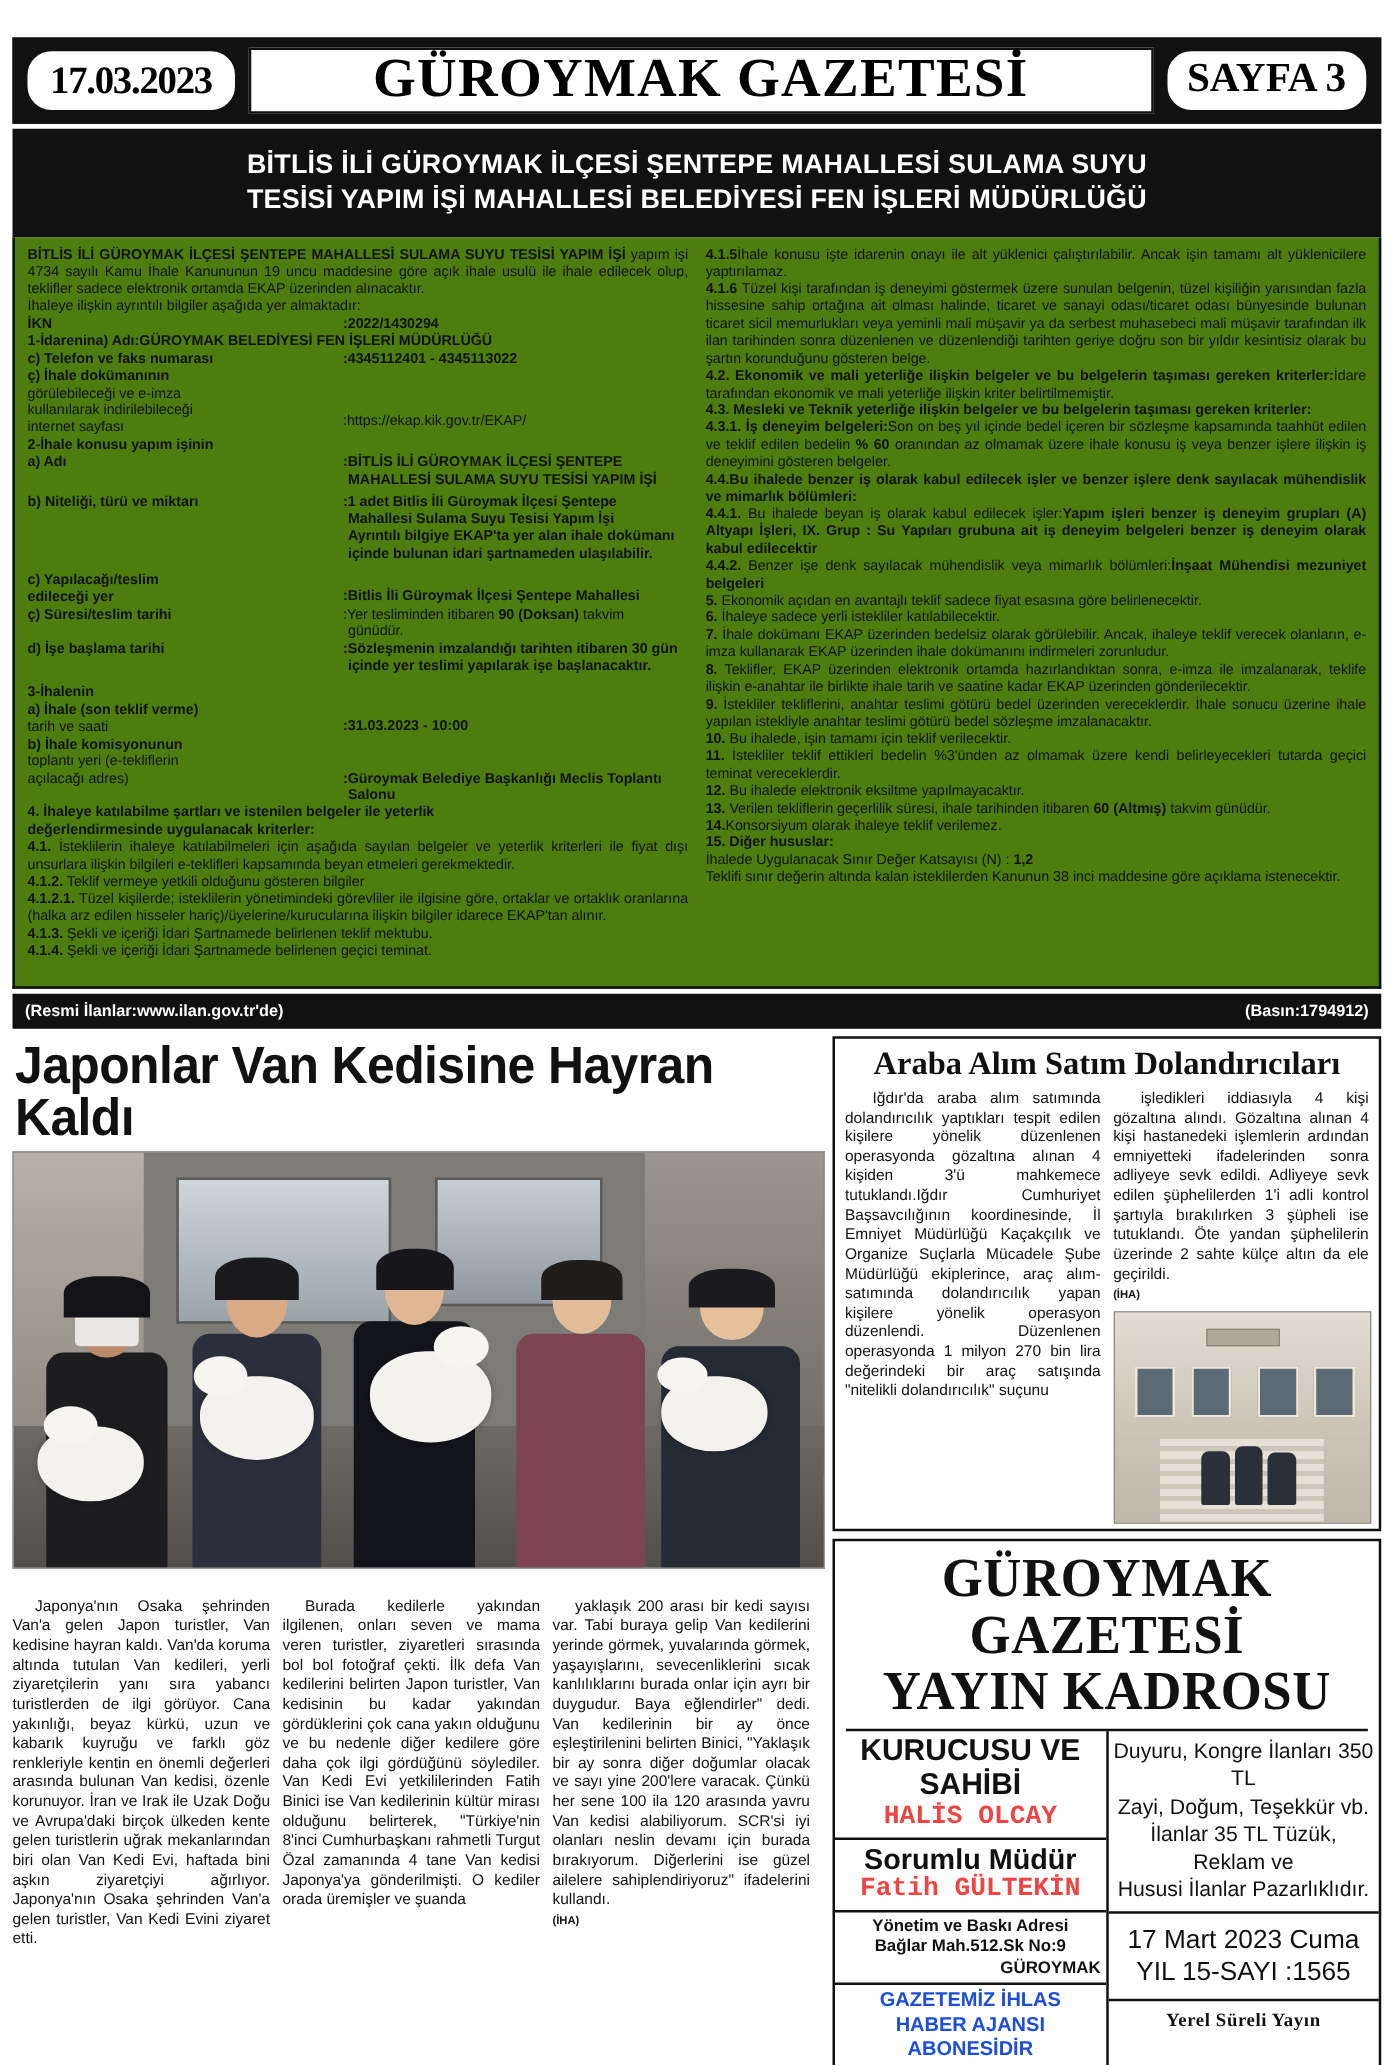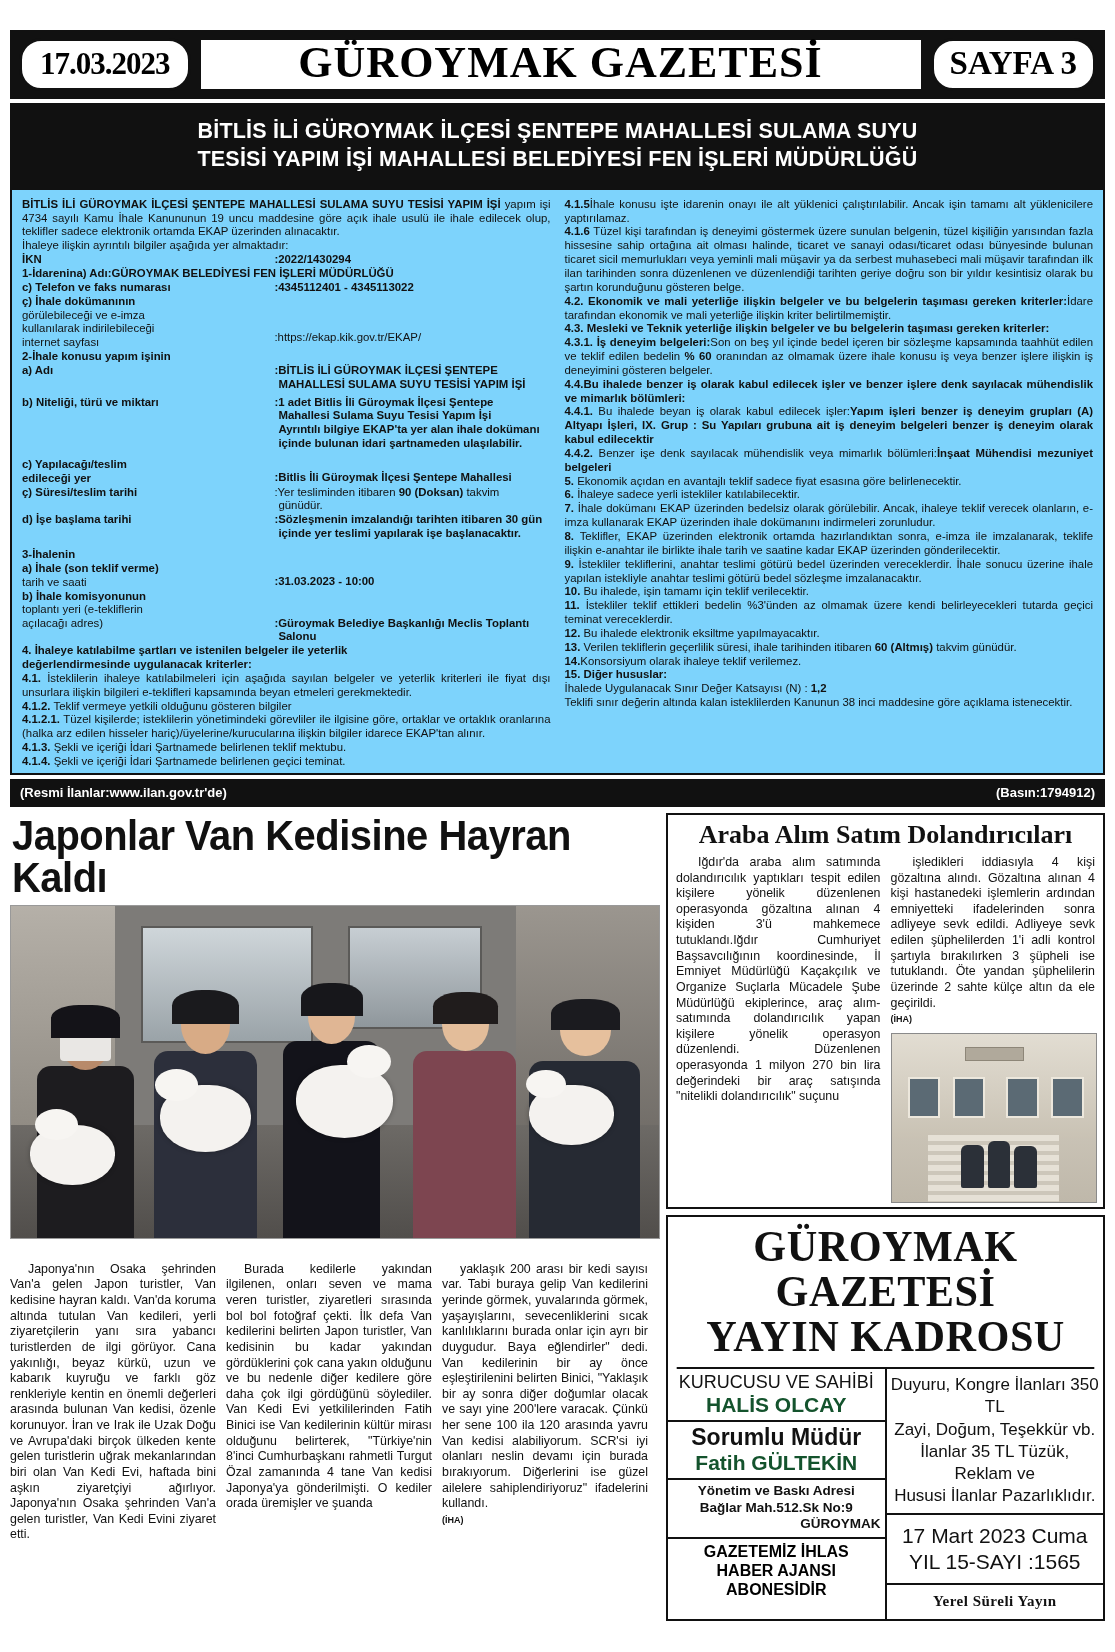--- a/index.html
+++ b/index.html
@@ -57,22 +57,22 @@
     font-weight:bold;font-size:21.5px;
     line-height:1.32;
     letter-spacing:0.2px;
   }
 
   
   .tender-box{
     margin:0 10px;
     border:2px solid #111;
     border-top:none;
-    background:#7dd3fc;
-    padding:8px 10px 4px 10px;
+    background:#4d7c0f;
+    padding:8px 10px 20px 10px;
   }
   .tender-cols{display:flex;gap:14px;align-items:flex-start;}
   .tcol{width:50%;font-size:11.4px;line-height:1.215;text-align:justify;}
   .tcol p{margin:0;}
   .b{font-weight:bold;}
   .row{display:flex;align-items:flex-start;}
   .row .lab{width:47%;flex:none;padding-right:4px;}
   .row .val{width:53%;flex:none;}
   .val .ind{display:block;padding-left:4px;}
   .gap{height:7px;}
@@ -155,25 +155,25 @@
     font-weight:bold;font-size:44px;line-height:1.02;
     padding:8px 4px 8px 4px;letter-spacing:0.5px;
     border-bottom:2px solid #111;
     transform:scaleX(0.96);
   }
   .pub-grid{display:flex;}
   .pub-left{width:50%;border-right:2px solid #111;}
   .pub-right{width:50%;}
   .pcell{border-bottom:2px solid #111;padding:3px 4px 4px 4px;text-align:center;}
   .pcell:last-child{border-bottom:none;}
-  .p-lab{font-weight:normal;font-size:18px;line-height:1.12;}
-  .p-red{font-weight:bold;font-size:21px;color:#14532d;line-height:1.12;}
+  .p-lab{font-weight:bold;font-size:24px;line-height:1.12;}
+  .p-red{font-weight:bold;font-size:21px;color:#ef4444;line-height:1.12;font-family:Liberation Mono, monospace;}
   .p-big{font-weight:bold;font-size:23px;line-height:1.12;}
   .p-sm{font-size:13.5px;line-height:1.22;font-weight:bold;}
-  .p-blue{font-weight:bold;font-size:16px;color:#000000;line-height:1.2;}
+  .p-blue{font-weight:bold;font-size:16px;color:#1d4ed8;line-height:1.2;}
   .p-rate{font-size:17px;line-height:1.3;font-weight:normal;}
   .p-date{font-size:21px;font-weight:normal;line-height:1.22;}
   .p-found{font-family:"Liberation Serif", serif;font-weight:bold;font-size:15px;line-height:1.25;letter-spacing:.5px;}
 </style>
 </head>
 <body>
 
 <div class="page">
 
   <div class="masthead">

